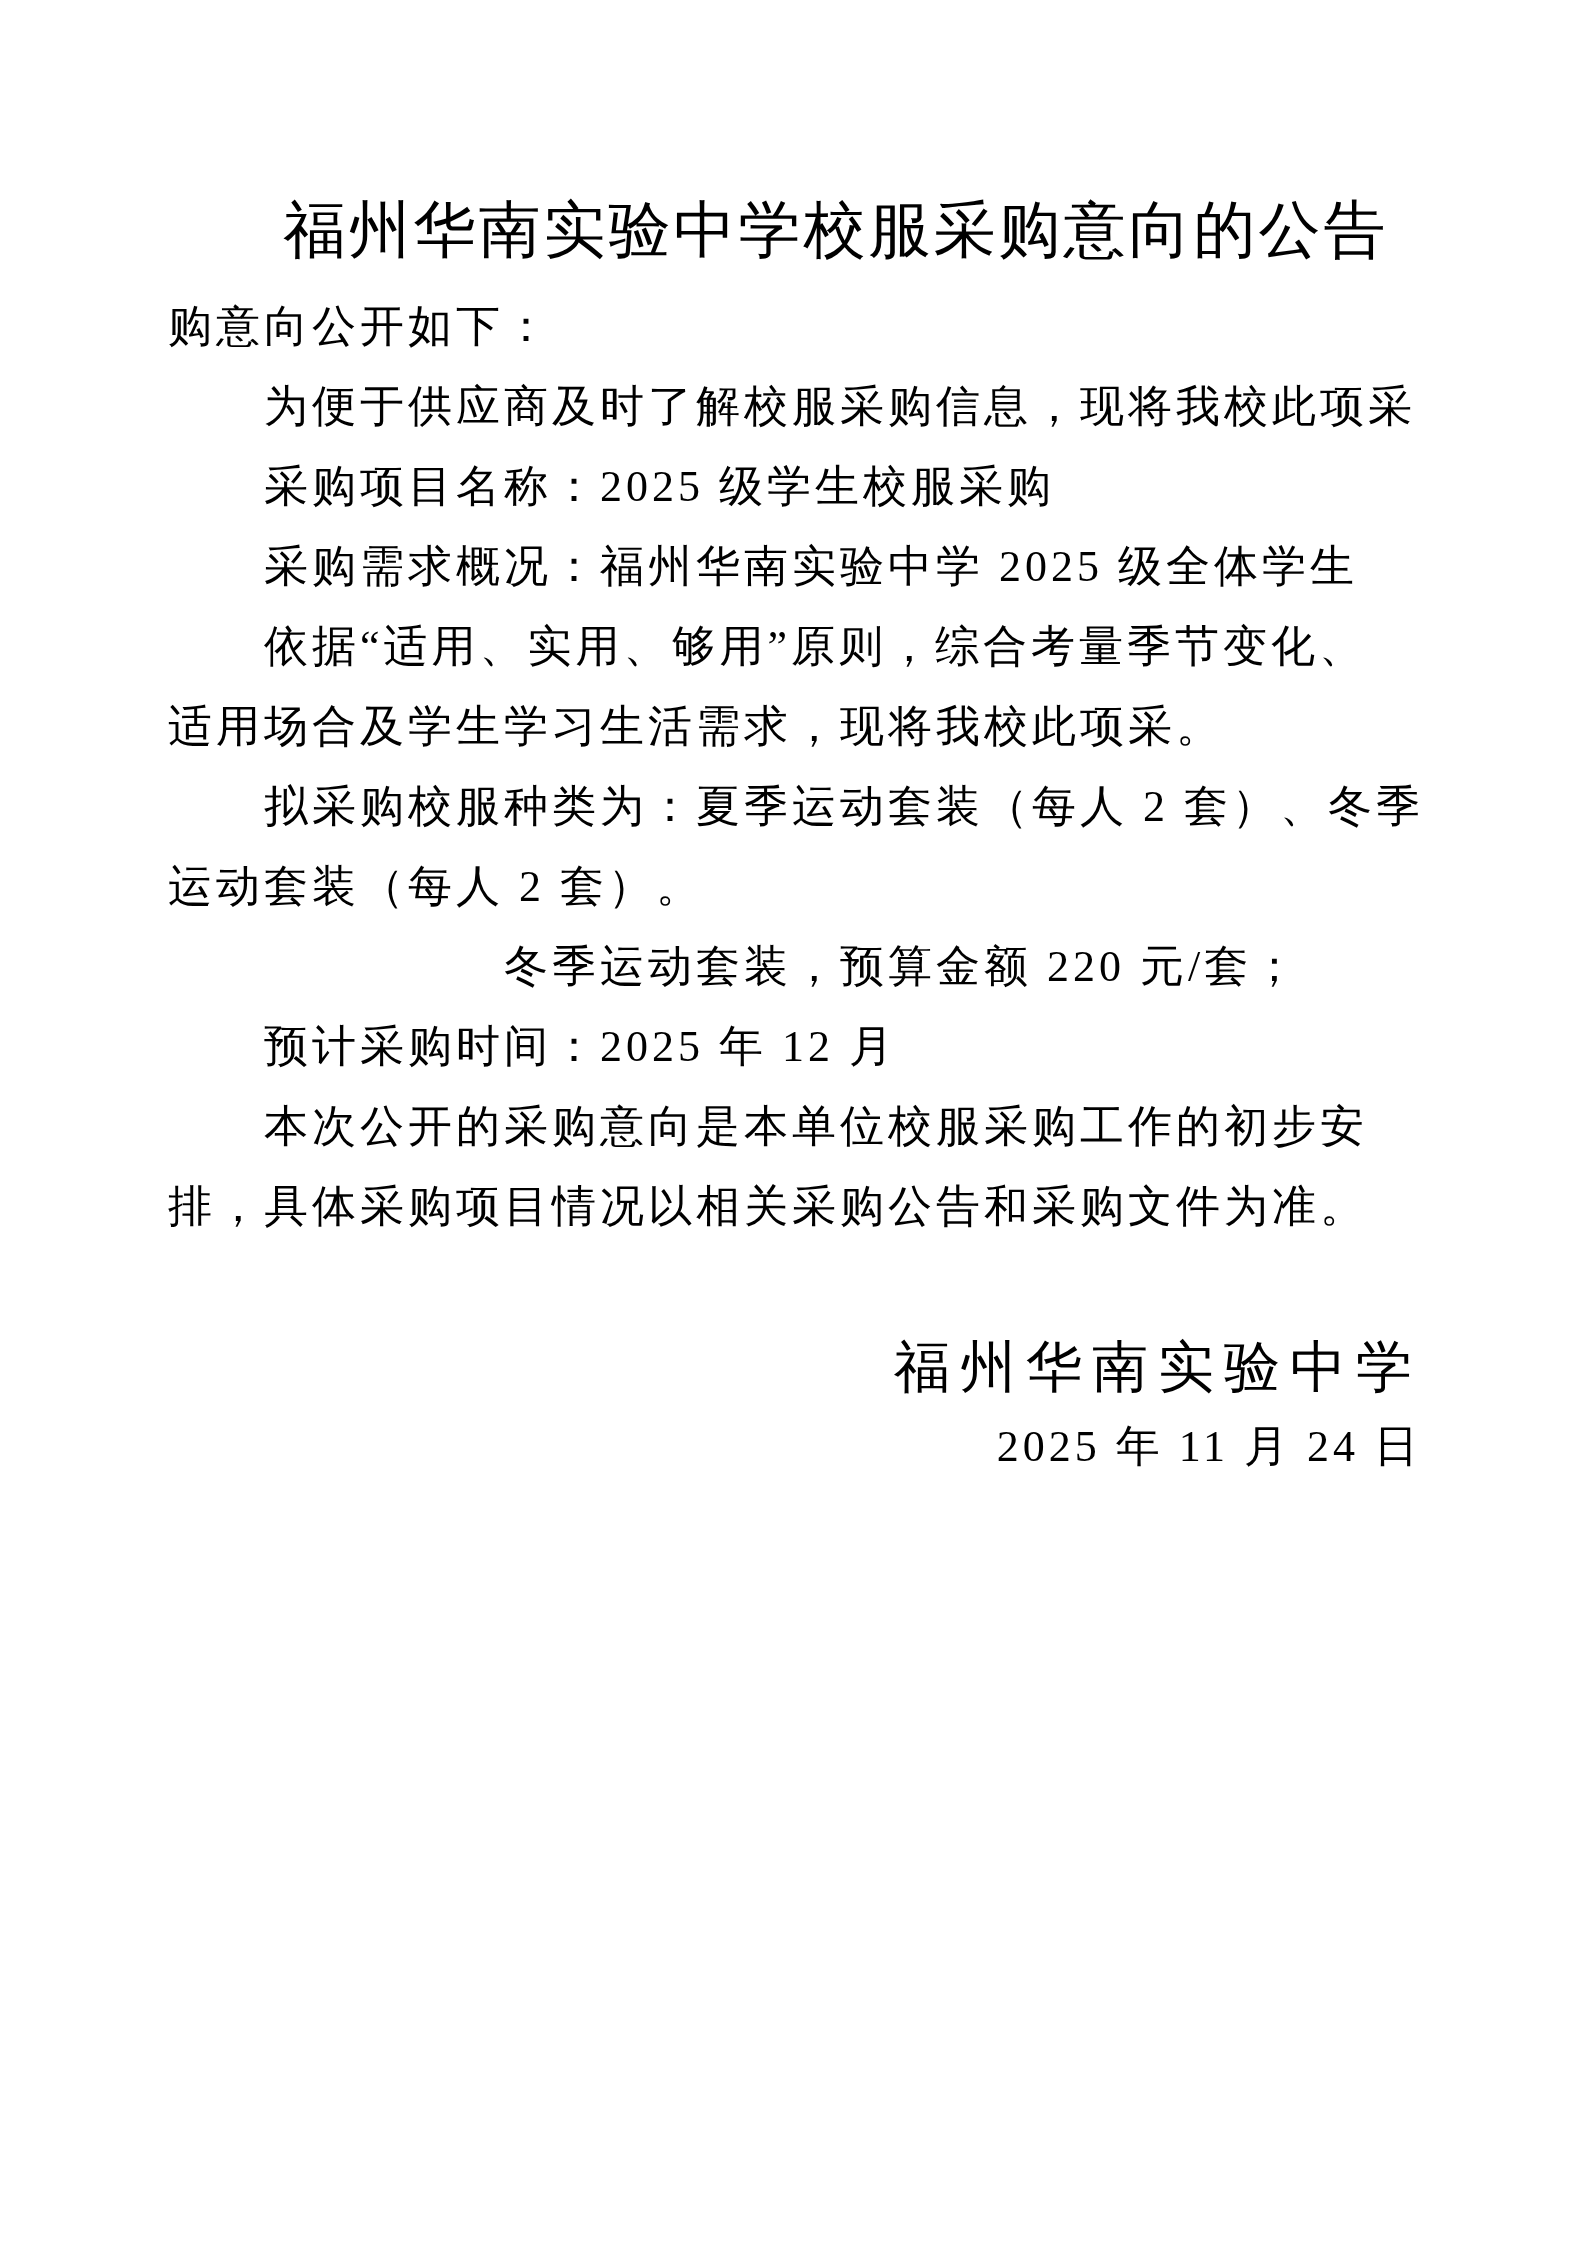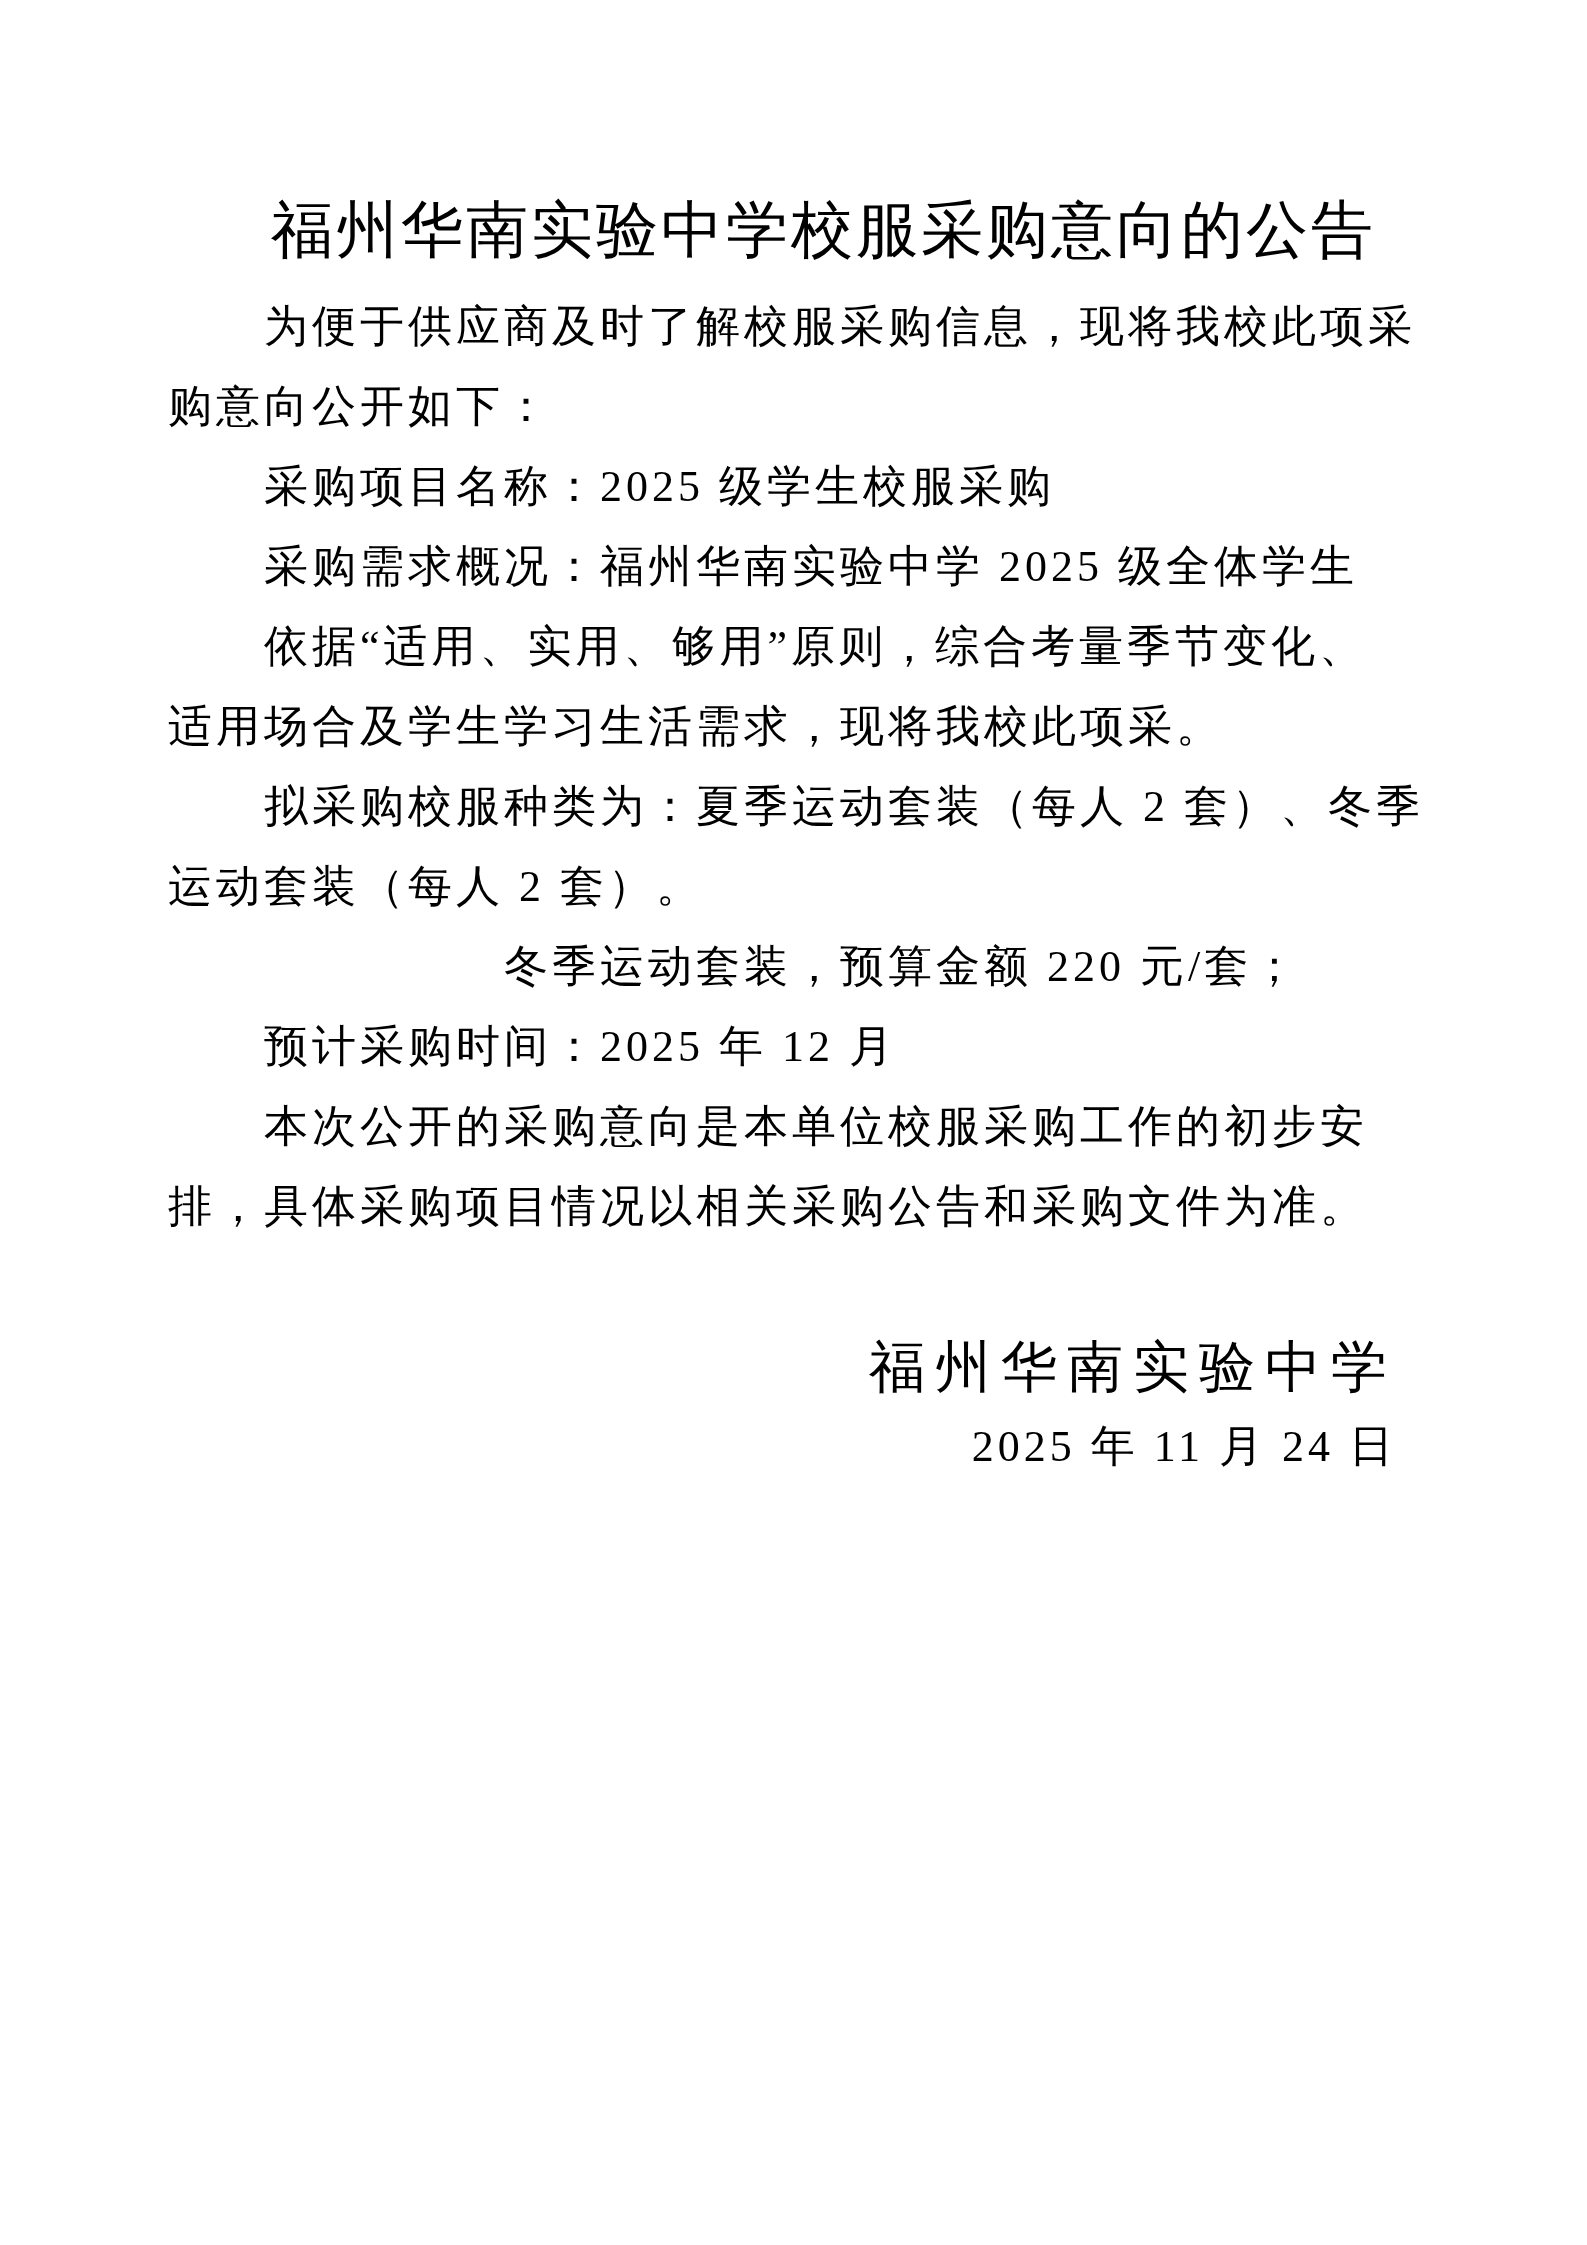--- a/index.html
+++ b/index.html
@@ -7,21 +7,21 @@
   .page {
     position: relative;
     width: 1587px;
     height: 2245px;
     background: #ffffff;
     color: #000000;
     font-family: "Liberation Serif", "DejaVu Serif", serif;
     overflow: hidden;
   }
   .doc {
-    padding: 185px 108px 0 168px;
+    padding: 185px 83px 0 168px;
   }
   .title {
     text-align: center;
     font-size: 62px;
     line-height: 90px;
     letter-spacing: 3px;
     font-weight: 500;
     white-space: nowrap;
   }
   .body-lines {
@@ -55,22 +55,22 @@
     text-align: right;
   }
 </style>
 </head>
 <body>
 
 <div class="page">
   <div class="doc">
     <div class="title">福州华南实验中学校服采购意向的公告</div>
     <div class="body-lines" id="body-lines">
+        <div class="body-line indent-none">购意向公开如下：</div>
         <div class="body-line indent-first">为便于供应商及时了解校服采购信息，现将我校此项采</div>
-        <div class="body-line indent-none">购意向公开如下：</div>
         <div class="body-line indent-first">采购项目名称：2025 级学生校服采购</div>
         <div class="body-line indent-first">采购需求概况：福州华南实验中学 2025 级全体学生</div>
         <div class="body-line indent-first">依据“适用、实用、够用”原则，综合考量季节变化、</div>
         <div class="body-line indent-none">适用场合及学生学习生活需求，现将我校此项采。</div>
         <div class="body-line indent-first">拟采购校服种类为：夏季运动套装（每人 2 套）、冬季</div>
         <div class="body-line indent-none">运动套装（每人 2 套）。</div>
         <div class="body-line indent-deep">冬季运动套装，预算金额 220 元/套；</div>
         <div class="body-line indent-first">预计采购时间：2025 年 12 月</div>
         <div class="body-line indent-first">本次公开的采购意向是本单位校服采购工作的初步安</div>
         <div class="body-line indent-none">排，具体采购项目情况以相关采购公告和采购文件为准。</div>

